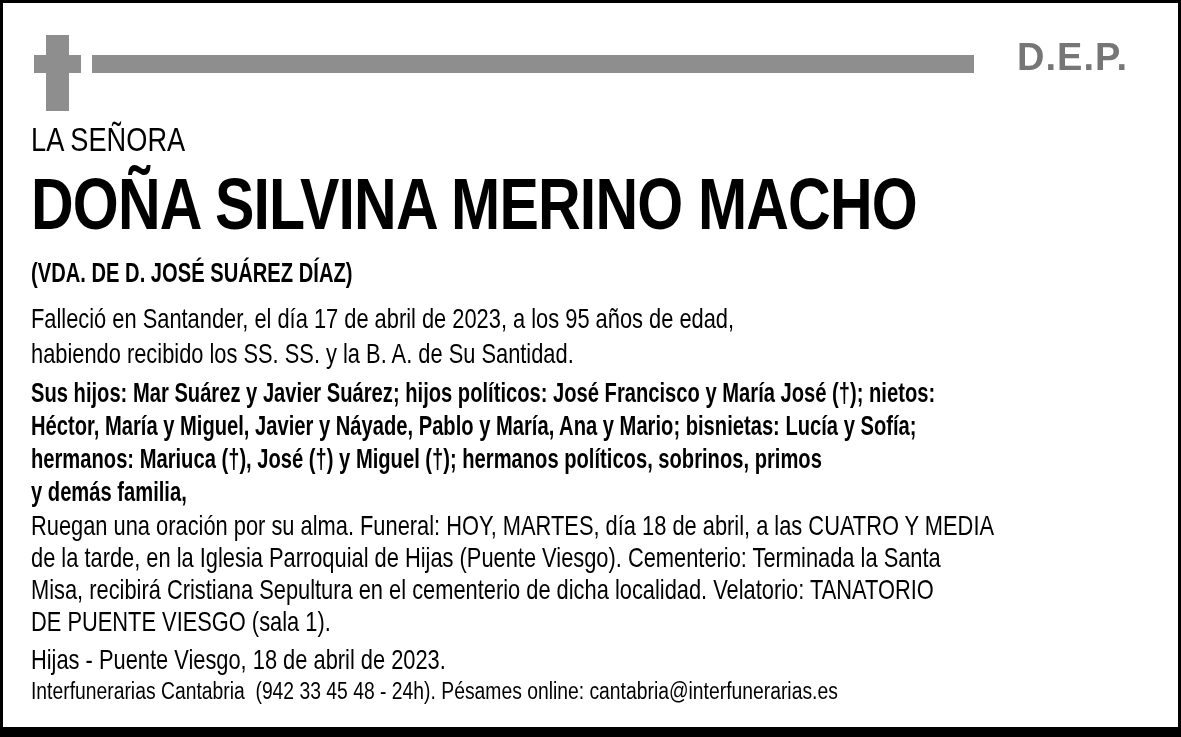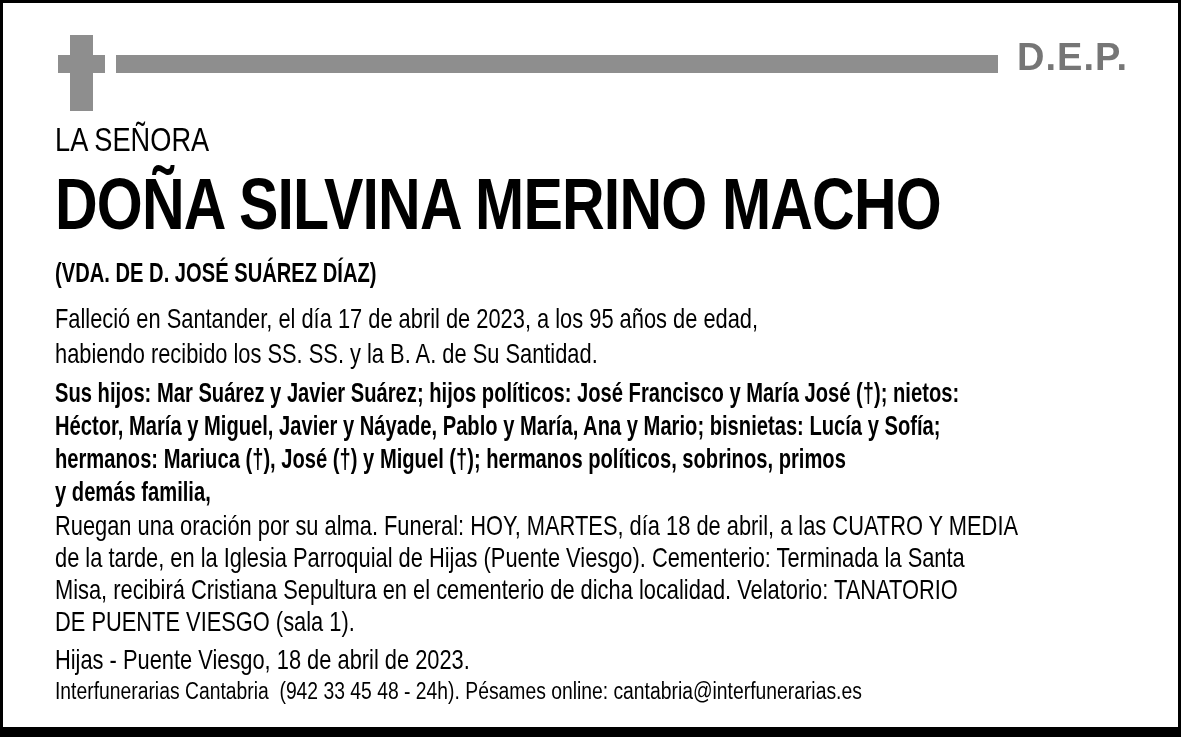--- a/index.html
+++ b/index.html
@@ -8,21 +8,21 @@
     font-family: "Liberation Sans", "DejaVu Sans", sans-serif;
     color: #000;
   }
   .sheet {
     position: relative;
     width: 1181px;
     height: 737px;
     background: #fff;
     border: 3px solid #000;
     border-bottom-width: 10px;
-    padding: 0 40px 0 52px;
+    padding: 0 40px 0 28px;
     overflow: hidden;
   }
   
   .obit-header {
     position: relative;
     height: 80px;
     margin-top: 32px;
   }
   .cross { position: absolute; left: 0; top: 0; width: 52px; height: 78px; }
   .cross .v {

